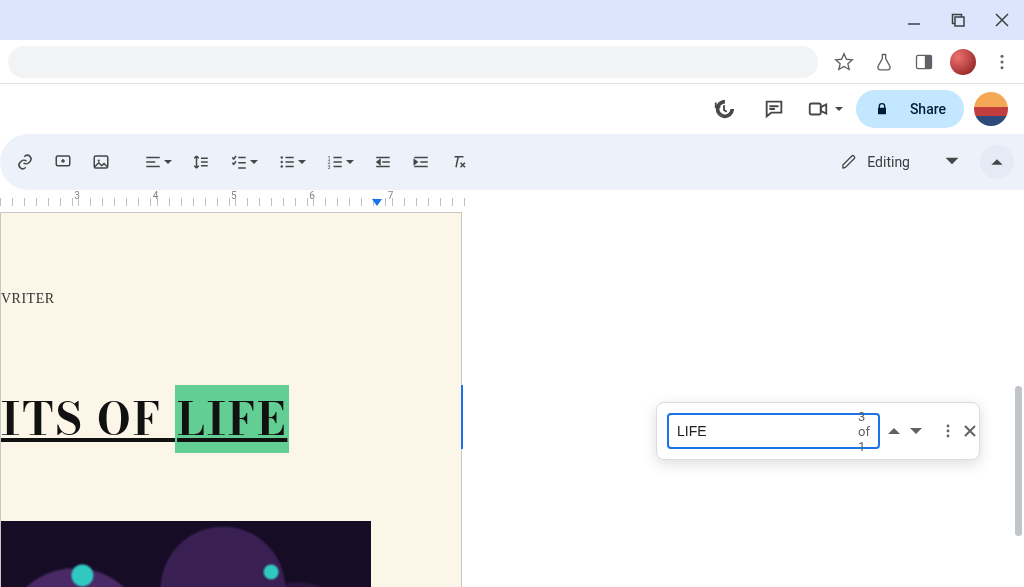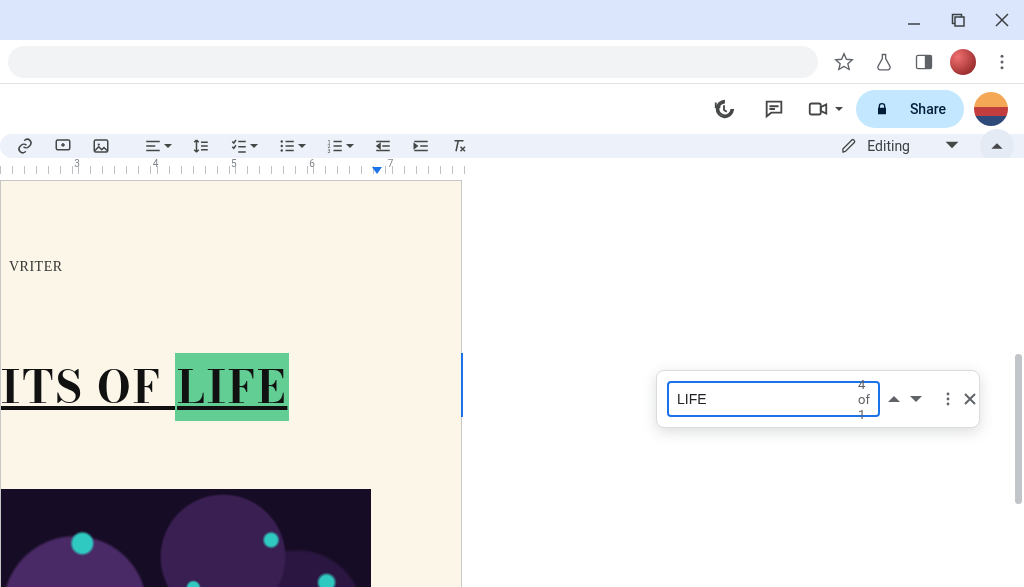--- a/index.html
+++ b/index.html
@@ -19,21 +19,21 @@
   .doc-header { height: 50px; display: flex; align-items: center; justify-content: flex-end; padding: 0 16px; gap: 10px; }
   .hdr-icon { width: 40px; height: 40px; display: flex; align-items: center; justify-content: center; border-radius: 50%; cursor: pointer; }
   .hdr-icon svg { width: 22px; height: 22px; fill: #444746; }
   .meet-grp { display: flex; align-items: center; gap: 2px; }
   .meet-grp .drop { width: 12px; }
   .share-btn { background: #c2e7ff; border-radius: 40px; height: 38px; padding: 0 18px; display: flex; align-items: center; gap: 20px; cursor: pointer; }
   .share-btn svg { width: 16px; height: 16px; fill: #001d35; }
   .share-btn span { color: #001d35; font-weight: 500; }
   .doc-avatar { width: 34px; height: 34px; }
 
-  .toolbar { height: 24px; background: #edf2fa; border-radius: 30px 0 0 30px; margin-left: 0; display: flex; align-items: center; padding: 0 10px; gap: 8px; position: relative; }
+  .toolbar { height: 56px; background: #edf2fa; border-radius: 30px 0 0 30px; margin-left: 0; display: flex; align-items: center; padding: 0 10px; gap: 8px; position: relative; }
   .tool { width: 30px; height: 30px; display: flex; align-items: center; justify-content: center; border-radius: 4px; cursor: pointer; }
   .tool.wdrop { width: 40px; }
   .tool svg { width: 18px; height: 18px; fill: #444746; }
   .tool .drop { margin-left: 1px; }
   .drop svg { width: 10px; height: 10px; fill: #444746; }
   .toolbar-right { position: absolute; right: 10px; display: flex; align-items: center; gap: 8px; }
   .mode-chip { display: flex; align-items: center; gap: 10px; padding: 0 12px; height: 30px; border-radius: 4px; cursor: pointer; }
   .mode-chip svg { width: 16px; height: 16px; fill: #444746; }
   .mode-chip .drop { margin-left: 24px; }
   .collapse-btn { width: 34px; height: 34px; border-radius: 50%; background: #e4ebf5; display: flex; align-items: center; justify-content: center; cursor: pointer; }
@@ -42,21 +42,21 @@
   .ruler-wrap { position: relative; height: 18px; background: #fff; overflow: hidden; }
   .ruler { position: absolute; left: 0; top: 0; height: 18px; width: 470px; display:flex; }
   .ruler-seg { width: 95px; position: relative; font-size: 10px; color: #80868b; }
   .ruler-seg::before { content: attr(data-n); position: absolute; left: -4px; top: 0; }
   .ruler-ticks { position: absolute; bottom: 2px; left: 0; right: 0; height: 8px; background:
     repeating-linear-gradient(90deg, #bdc1c6 0 1px, transparent 1px 12px); }
   .ruler-marker { position: absolute; left: 372px; top: 9px; width: 0; height: 0; border-left: 5px solid transparent; border-right: 5px solid transparent; border-top: 7px solid #1a73e8; }
 
   .canvas { position: relative; background: #fff; height: 435px; overflow: hidden; }
   .page { position: absolute; left: 0; top: 4px; width: 462px; min-height: 560px; background: #fbf6e8; border: 1px solid #c7c7c7; padding: 78px 0 0 0; }
-  .subhead { font-family: Georgia, "Times New Roman", serif; font-size: 14px; letter-spacing: 0.5px; color: #333; margin-left: 8px; }
+  .subhead { font-family: Georgia, "Times New Roman", serif; font-size: 14px; letter-spacing: 0.5px; color: #333; margin-left: 0; }
   .headline { font-family: "Bodoni Moda", "Playfair Display", Didot, Georgia, serif; font-weight: 700; font-size: 44px; letter-spacing: 2px; color: #111; margin-top: 78px; margin-left: 0; white-space: nowrap; position: relative; text-decoration: underline; }
   .hl-pre { }
   .hl-hit { background: #63ce94; padding: 0 2px; }
   .caret { position: absolute; right: -2px; top: 0; bottom: 4px; width: 2px; border-right: 2px solid #1a73e8; }
   .page-img { position: absolute; left: 0; top: 308px; width: 370px; height: 170px; background: radial-gradient(circle at 20% 70%, #4a2a66 0 22%, transparent 23%),
     radial-gradient(circle at 60% 40%, #3a1f52 0 25%, transparent 26%),
     radial-gradient(circle at 80% 75%, #2a1640 0 20%, transparent 21%),
     radial-gradient(circle at 45% 85%, #c35d9e 0 12%, transparent 13%),
     #170c26; }
   .page-img::after { content:""; position:absolute; inset:0; background:
@@ -285,21 +285,21 @@
     <div class="subhead">VRITER</div>
     <div class="headline">
       <span class="hl-pre">ITS OF </span><span class="hl-hit">LIFE</span><span class="caret"></span>
     </div>
     <div class="page-img"></div>
   </div>
 
   <div class="find-panel">
     <div class="find-input-wrap">
       <input class="find-input" value="LIFE" style="">
-      <span class="find-count">4 of 1</span>
+      <span class="find-count">3 of 1</span>
     </div>
     <div class="fbtn" title="Previous">
         <svg viewBox="0 0 16 16">
           <path d="M2 11l6-6 6 6z"></path>
         </svg>
       </div>
     <div class="fbtn" title="Next">
         <svg viewBox="0 0 16 16">
           <path d="M2 5l6 6 6-6z"></path>
         </svg>

